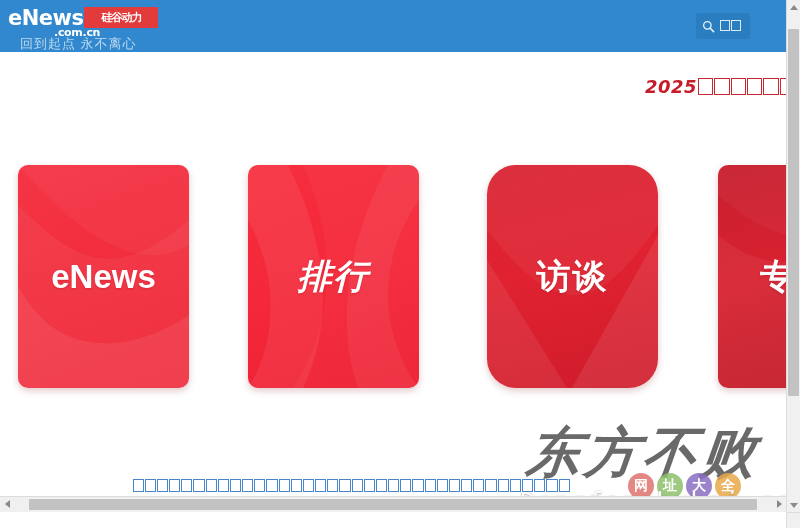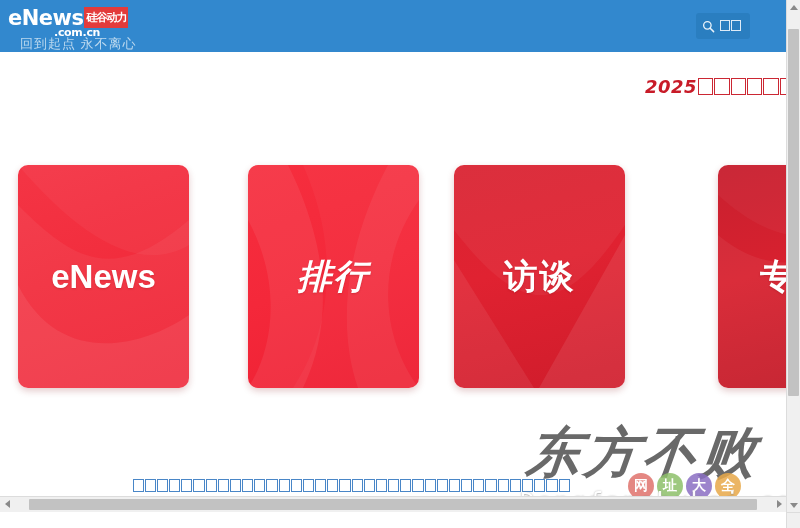--- a/index.html
+++ b/index.html
@@ -48,21 +48,21 @@
     letter-spacing: -0.5px;
     color: #ffffff;
     white-space: nowrap;
   }
   #logo .logo-badge {
     display: inline-block;
     background: #e33b3b;
     color: #ffffff;
     font-size: 11px;
     font-weight: bold;
-    padding: 0 2px;
+    padding: 0 17px;
     margin-left: 1px;
     vertical-align: 4px;
     letter-spacing: -1px;
   }
   #logo .logo-dom {
     position: absolute;
     left: 46px; top: 19px;
     font-family: "DejaVu Sans", sans-serif;
     font-weight: bold;
     font-size: 11px;
@@ -159,21 +159,21 @@
     color: #ffffff;
     font-size: 34px;
     font-weight: bold;
     letter-spacing: 2px;
     text-shadow: 0 1px 2px rgba(120,10,15,0.25);
     white-space: nowrap;
   }
   .card.latin .card-label { font-size: 33px; letter-spacing: 0px; }
   #card-0 { left: 18px;  background: linear-gradient(160deg,#f43545 0%,#f22d3d 45%,#ef2436 100%); }
   #card-1 { left: 248px; background: linear-gradient(160deg,#f62e3e 0%,#f4283a 50%,#ee2033 100%); font-style: italic; }
-  #card-2 { left: 454px; background: linear-gradient(165deg,#da2433 0%,#e02231 45%,#cf1c2b 100%); }
+  #card-2 { left: 487px; background: linear-gradient(165deg,#da2433 0%,#e02231 45%,#cf1c2b 100%); border-radius: 29px; }
   #card-3 { left: 718px; width: 160px; background: linear-gradient(165deg,#c7202f 0%,#d8212f 45%,#c01a28 100%); }
   #card-3 .card-label { left: -8px; right: auto; text-align: left; padding-left: 50px; }
 
   
   #bottom-caption {
     position: absolute;
     left: 132px; top: 478px;
     font-size: 13px;
     color: #3f7fc4;
     letter-spacing: 0.5px;

